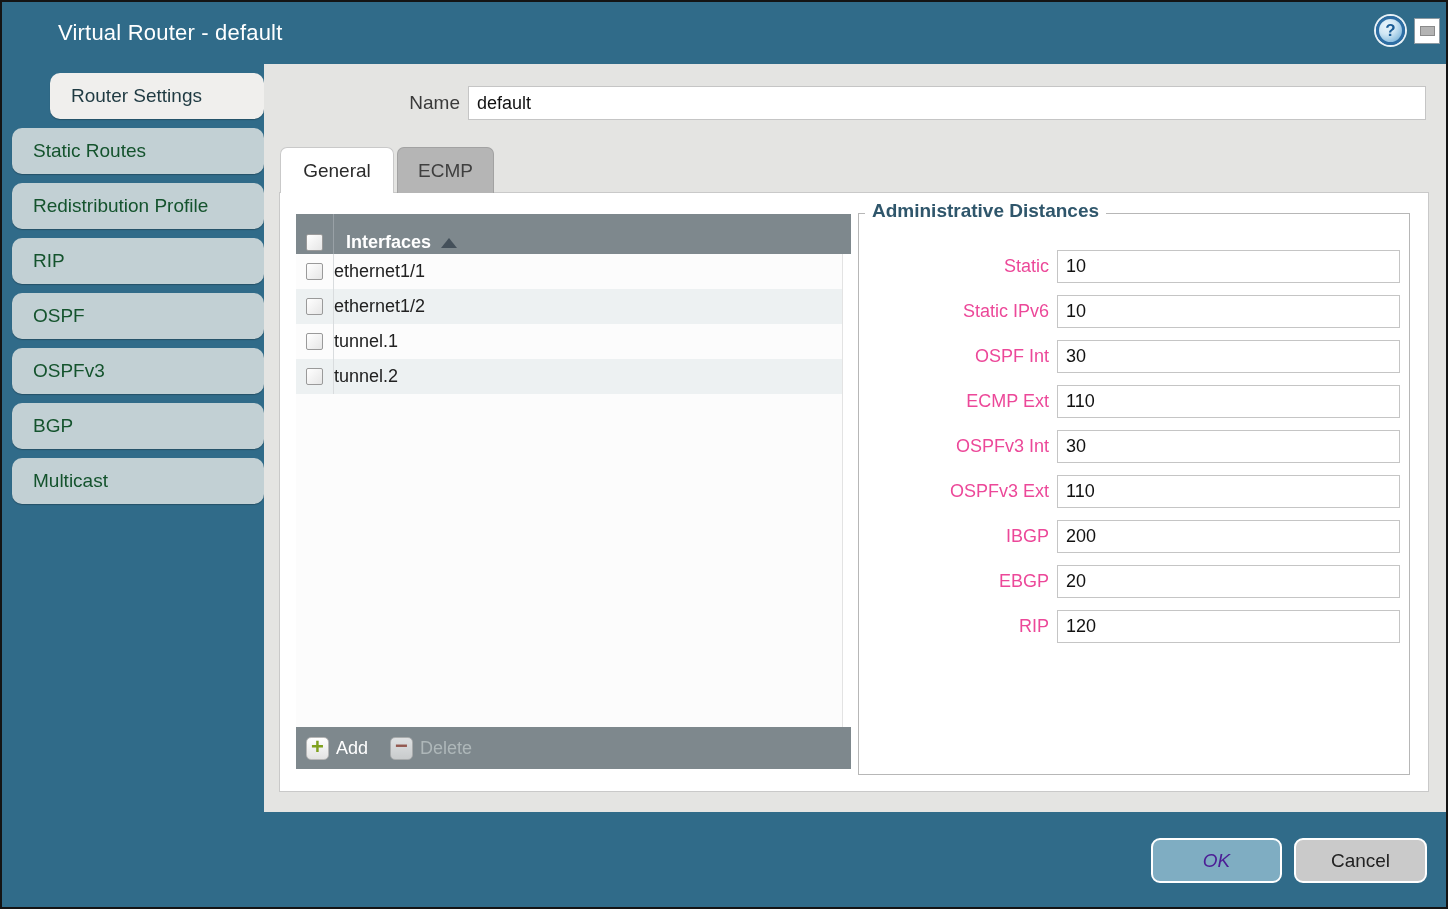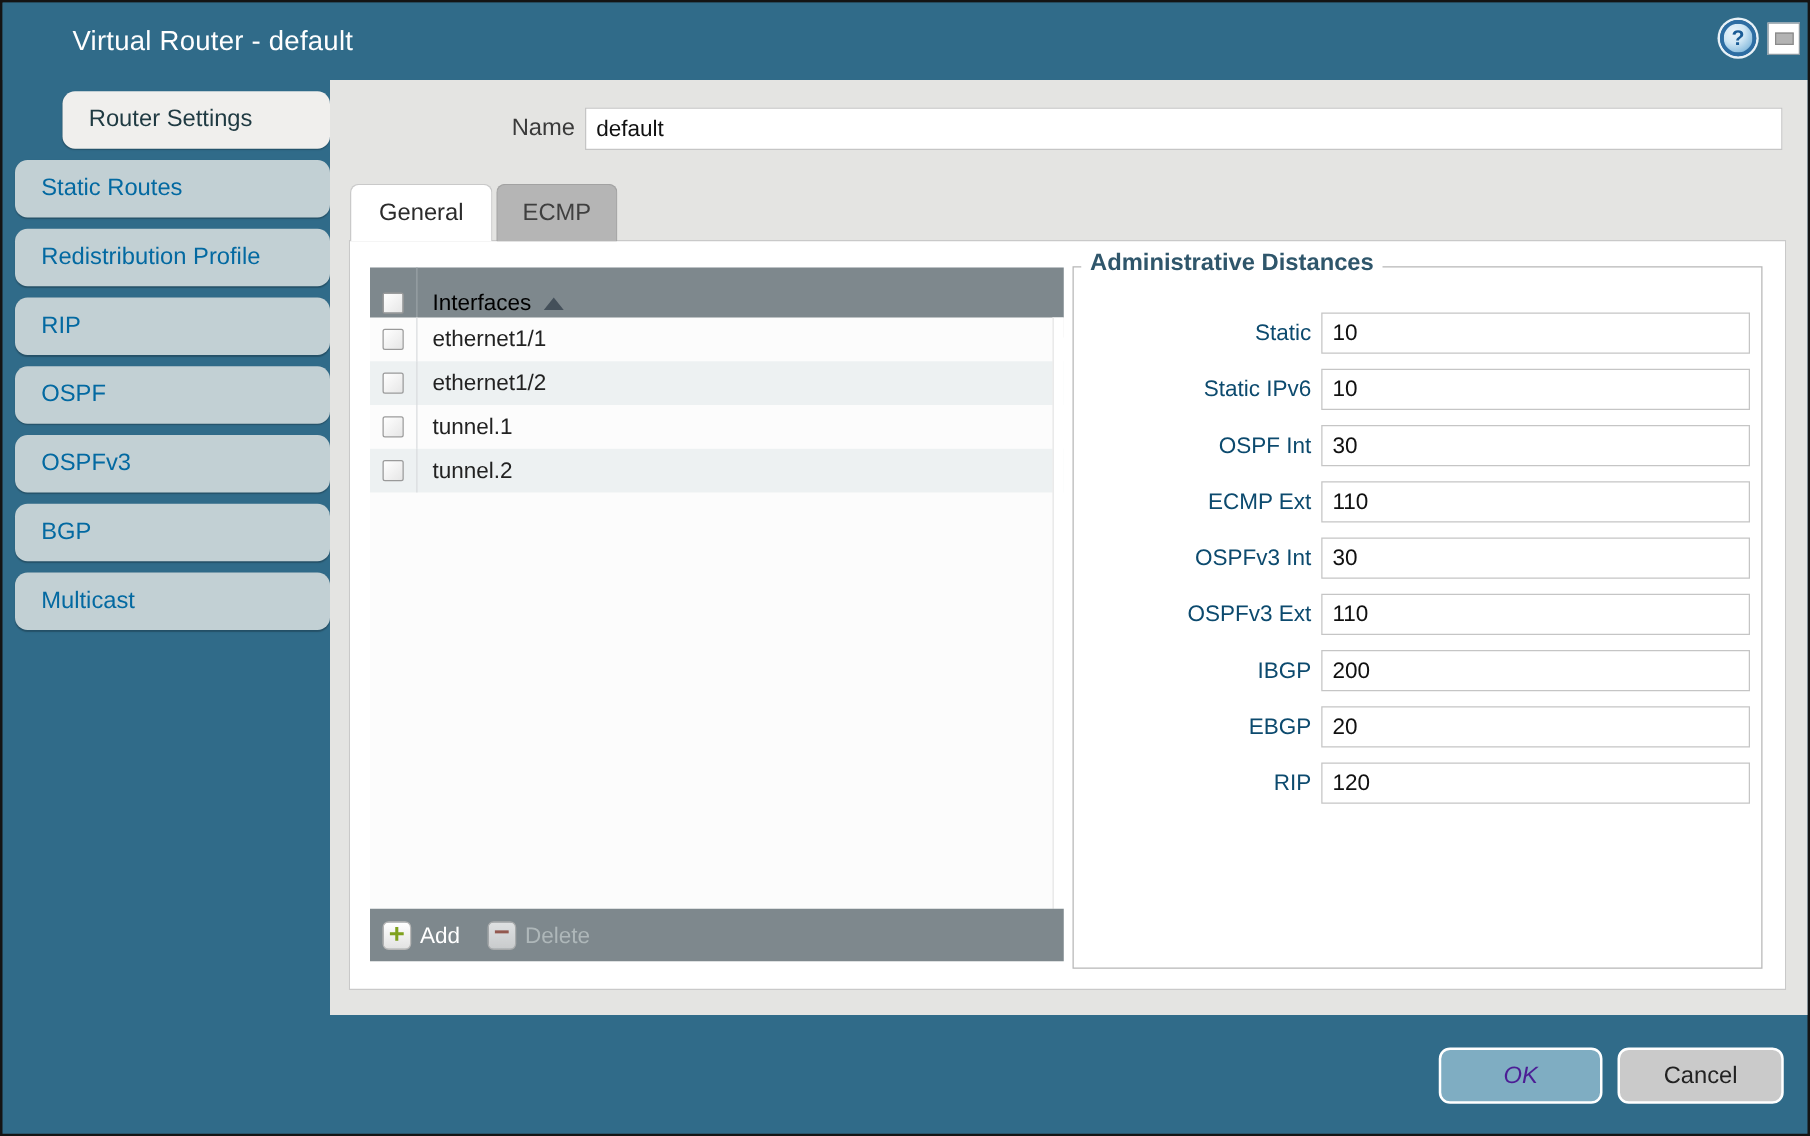--- a/index.html
+++ b/index.html
@@ -19,21 +19,21 @@
     border: 3px solid #2d6da3; box-shadow: 0 0 0 2px #e8f1f7; cursor: pointer;
     color: #1a5c96; font-weight: bold; font-size: 17px; text-align: center; line-height: 24px; }
   .window-icon { position: absolute; left: 1412px; top: 16px; width: 26px; height: 26px;
     background: #ffffff; border: 1px solid #8d9aa2; cursor: pointer;
     display: flex; align-items: center; justify-content: center; }
   .window-icon .inner-rect { width: 15px; height: 10px; background: #b3b3b3; border: 1px solid #8a8a8a; }
 
   
   .sidebar { position: absolute; left: 10px; top: 71px; width: 252px;
     display: flex; flex-direction: column; gap: 9px; }
-  .side-item { height: 46px; border-radius: 10px; background: #c2d0d4; color: #0369a1;
+  .side-item { height: 46px; border-radius: 10px; background: #c2d0d4; color: #14532d;
     font-size: 19px; display: flex; align-items: center; padding-left: 21px; cursor: pointer;
     box-shadow: 0 1px 1px rgba(0,0,0,0.25); }
   .side-item.active { background: #f0efed; color: #1f3a42; margin-left: 38px; }
 
   
   .content { position: absolute; left: 262px; top: 62px; width: 1184px; height: 748px; background: #e4e4e2; }
 
   .name-label { position: absolute; left: 0; top: 22px; width: 196px; height: 34px; line-height: 34px;
     text-align: right; color: #3a3a3a; font-size: 19px; }
   .name-input { position: absolute; left: 204px; top: 22px; width: 958px; height: 34px;
@@ -47,35 +47,35 @@
   .tab.inactive { left: 133px; width: 97px; background: #b5b5b5; color: #3f3f3f;
     border: 1px solid #a2a2a2; border-bottom: none; }
 
   
   .panel { position: absolute; left: 15px; top: 128px; width: 1150px; height: 600px;
     background: #ffffff; border: 1px solid #c9c9c9; z-index: 2; }
 
   
   .iface-table { position: absolute; left: 16px; top: 21px; width: 555px; height: 555px; background: #fcfcfc; }
   .iface-header { position: absolute; left: 0; top: 0; width: 100%; height: 56px; background: #7e888d;
-    display: flex; align-items: center; color: #000000; font-size: 18px; }
+    display: flex; align-items: center; color: #ffffff; font-size: 18px; font-weight: bold; }
   .chk-cell { width: 38px; height: 100%; display: flex; align-items: center; justify-content: center;
     flex: 0 0 38px; }
   .iface-header .chk-cell { border-right: 1px solid #99a1a6; }
   .checkbox { width: 17px; height: 17px; border: 1px solid #9a9a9a; border-radius: 2px;
     background: linear-gradient(135deg, #ffffff 0%, #e6e6e6 100%); cursor: pointer; }
   .hdr-label { margin-left: 12px; }
   .sort-arrow { width: 0; height: 0; margin-left: 10px; margin-top: 2px;
     border-left: 8px solid transparent; border-right: 8px solid transparent; border-bottom: 10px solid #44505a; }
   .iface-rows { position: absolute; left: 0; top: 40px; width: 100%; }
   .iface-row { height: 35px; display: flex; align-items: center; font-size: 18px; color: #222; cursor: pointer; }
   .iface-row:nth-child(odd) { background: #fcfcfc; }
   .iface-row:nth-child(even) { background: #edf1f2; }
   .iface-row .chk-cell { border-right: 1px solid #d9dcde; }
-  .row-label { margin-left: 12px; }
+  .row-label { }
   .scroll-track { position: absolute; right: 0; top: 40px; bottom: 42px; width: 9px;
     background: #ffffff; border-left: 1px solid #e3e3e3; }
   .iface-footer { position: absolute; left: 0; bottom: 0; width: 100%; height: 42px; background: #7e888d;
     display: flex; align-items: center; padding-left: 10px; gap: 22px; }
   .tool-btn { display: flex; align-items: center; gap: 7px; cursor: pointer; font-size: 18px; }
   .tool-btn.add { color: #ffffff; }
   .tool-btn.delete { color: #aeb7b9; cursor: default; }
   .tool-icon { width: 23px; height: 23px; border-radius: 5px; border: 1px solid #b7b7b7;
     background: linear-gradient(180deg, #ffffff 0%, #e2e2e2 100%);
     display: flex; align-items: center; justify-content: center; }
@@ -84,21 +84,21 @@
   .tool-icon.dim { opacity: 0.75; }
 
   
   .fieldset { position: absolute; left: 578px; top: 20px; width: 552px; height: 562px;
     border: 1px solid #b7b7b7; }
   .legend { position: absolute; top: -14px; left: 6px; background: #ffffff; padding: 0 7px;
     font-size: 19px; font-weight: bold; color: #2f566b; }
   .ad-rows { position: absolute; left: 0; top: 36px; width: 100%; }
   .ad-row { position: relative; height: 33px; margin-bottom: 12px; }
   .ad-label { position: absolute; left: 0; top: 0; width: 190px; height: 33px; line-height: 33px;
-    text-align: right; color: #0c4a6e; font-size: 18px; }
+    text-align: right; color: #ec4899; font-size: 18px; }
   .ad-input { position: absolute; left: 198px; top: 0; width: 343px; height: 33px;
     border: 1px solid #c5c5c5; background: #ffffff; font-size: 18px; color: #111; padding: 0 8px; outline: none; }
 
   
   .btn { position: absolute; top: 836px; height: 45px; border-radius: 9px; border: 2px solid #ffffff;
     font-size: 19px; cursor: pointer; text-align: center; line-height: 41px; }
   .btn.ok { left: 1149px; width: 131px; background: #7fadc2; color: #4c1d95; font-style: italic; }
   .btn.cancel { left: 1292px; width: 133px; background: #cacaca; color: #222222; }
 </style>
 </head>

